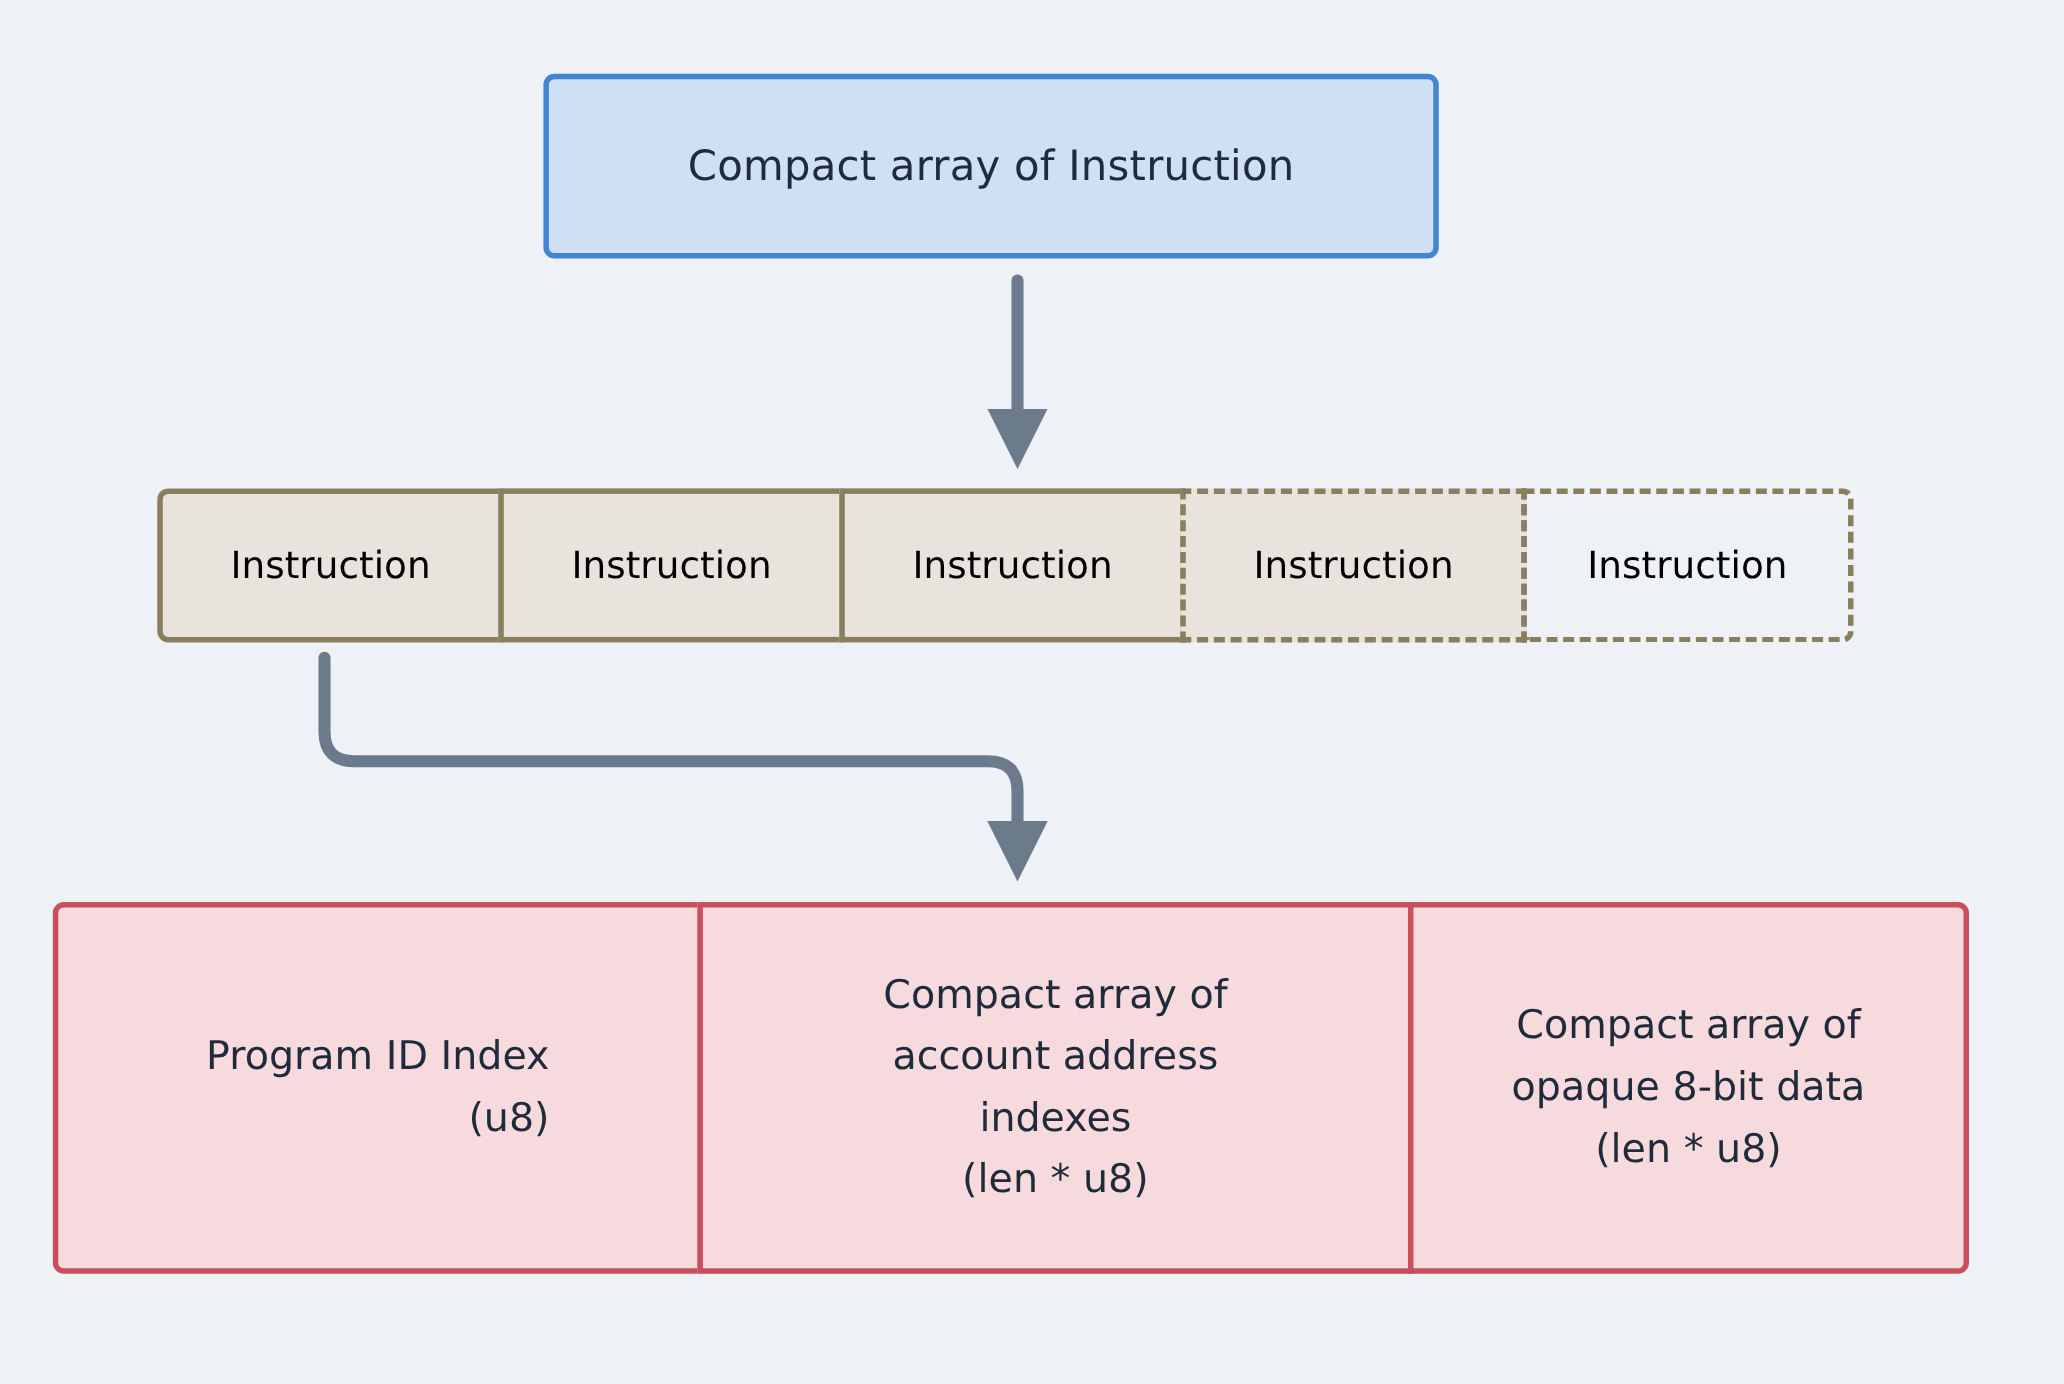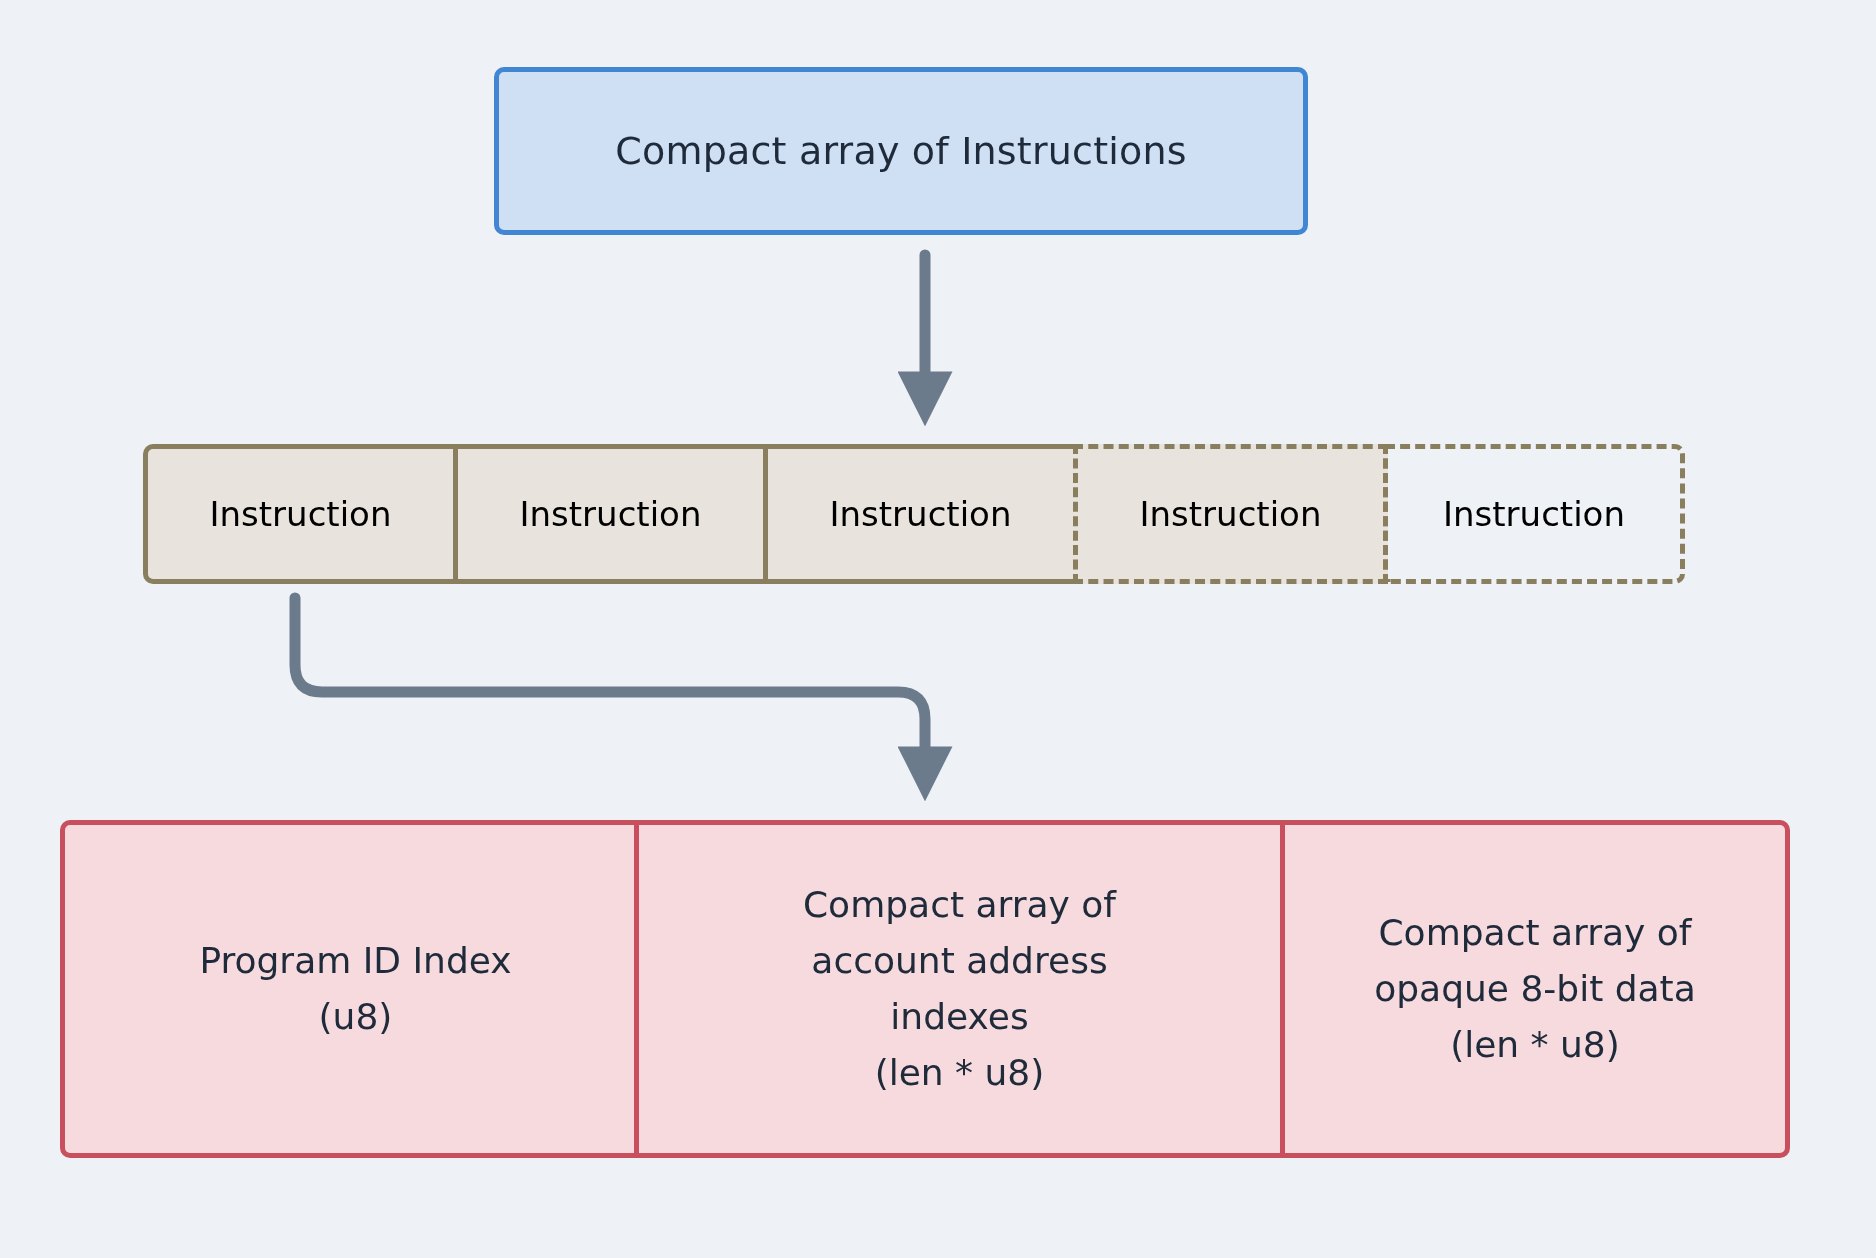--- a/index.html
+++ b/index.html
@@ -115,21 +115,21 @@
     height: 1258px;
     pointer-events: none;
   }
 </style>
 </head>
 <body>
 
 <div id="canvas">
 
   <div class="top-box">
-    <span class="top-box-label">Compact array of Instructions</span>
+    <span class="top-box-label">Compact array of Instruction</span>
   </div>
 
   <svg class="arrow-layer" viewBox="0 0 1876 1258" width="1876" height="1258">
     <defs>
       <marker id="head" markerWidth="5" markerHeight="5" refX="2.6" refY="2.5" orient="auto" markerUnits="strokeWidth">
         <path d="M0,0 L5,2.5 L0,5 z" fill="#6b7b8c"></path>
       </marker>
     </defs>
 
     <g>
@@ -159,21 +159,21 @@
       <span class="instr-label">Instruction</span>
     </div>
 
     <div class="instr dashed-empty r-right" style="left:1240px; width:302px;">
       <span class="instr-label">Instruction</span>
     </div>
   </div>
 
   <div class="pink-row">
 
-    <div class="pink-cell r-left" style="left:12px; width:591px;">
+    <div class="pink-cell r-left" style="left:0px; width:591px;text-align:right;">
       <span class="pink-label">Program ID Index
 (u8)</span>
     </div>
 
     <div class="pink-cell" style="left:586px; width:651px;">
       <span class="pink-label">Compact array of
 account address
 indexes
 (len * u8)</span>
     </div>

